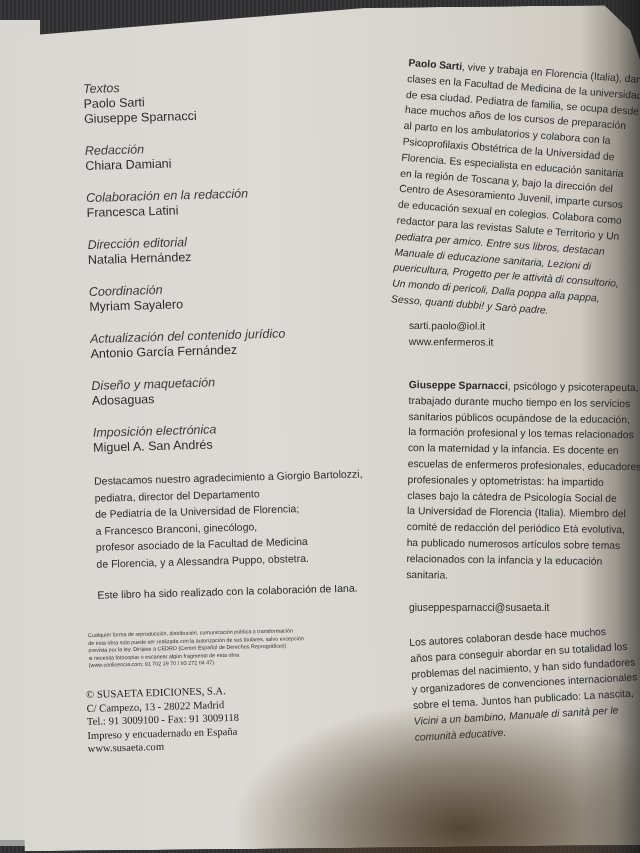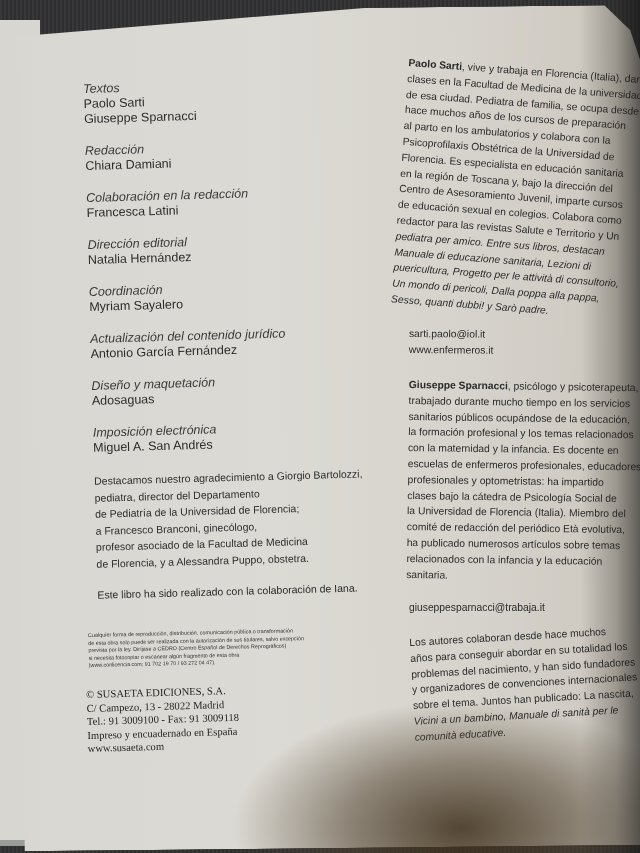--- a/index.html
+++ b/index.html
@@ -235,21 +235,21 @@
       <span class="line">Centro de Asesoramiento Juvenil, imparte cursos</span>
       <span class="line">de educación sexual en colegios. Colabora como</span>
       <span class="line">redactor para las revistas Salute e Territorio y Un</span>
       <span class="line it">pediatra per amico. Entre sus libros, destacan</span>
       <span class="line it">Manuale di educazione sanitaria, Lezioni di</span>
       <span class="line it">puericultura, Progetto per le attività di consultorio,</span>
       <span class="line it">Un mondo di pericoli, Dalla poppa alla pappa,</span>
       <span class="line it">Sesso, quanti dubbi! y Sarò padre.</span>
     </div>
 
-    <div class="right-block contact" style="top:255px; margin-top:16px; transform: rotate(0.5deg); transform-origin: left top;">
+    <div class="right-block contact" style="top:255px; margin-top:8px; transform: rotate(0.5deg); transform-origin: left top;">
       <span class="line">sarti.paolo@iol.it</span>
       <span class="line">www.enfermeros.it</span>
     </div>
 
     <div class="right-block bio" style="top:322px; transform: rotate(0.8deg); transform-origin: left top;">
       <span class="line"><b>Giuseppe Sparnacci</b><span>, psicólogo y psicoterapeuta, ha</span></span>
       <span class="line">trabajado durante mucho tiempo en los servicios</span>
       <span class="line">sanitarios públicos ocupándose de la educación,</span>
       <span class="line">la formación profesional y los temas relacionados</span>
       <span class="line">con la maternidad y la infancia. Es docente en</span>
@@ -257,21 +257,21 @@
       <span class="line">profesionales y optometristas: ha impartido</span>
       <span class="line">clases bajo la cátedra de Psicología Social de</span>
       <span class="line">la Universidad de Florencia (Italia). Miembro del</span>
       <span class="line">comité de redacción del periódico Età evolutiva,</span>
       <span class="line">ha publicado numerosos artículos sobre temas</span>
       <span class="line">relacionados con la infancia y la educación</span>
       <span class="line">sanitaria.</span>
     </div>
 
     <div class="right-block contact" style="top:545px; margin-top:0;">
-      <span class="line">giuseppesparnacci@trabaja.it</span>
+      <span class="line">giuseppesparnacci@susaeta.it</span>
     </div>
 
     <div class="right-block bio" style="top:580px; transform: rotate(-3.2deg); transform-origin: left top;">
       <span class="line">Los autores colaboran desde hace muchos</span>
       <span class="line">años para conseguir abordar en su totalidad los</span>
       <span class="line">problemas del nacimiento, y han sido fundadores</span>
       <span class="line">y organizadores de convenciones internacionales</span>
       <span class="line">sobre el tema. Juntos han publicado: La nascita,</span>
       <span class="line it">Vicini a un bambino, Manuale di sanità per le</span>
       <span class="line it">comunità educative.</span>

